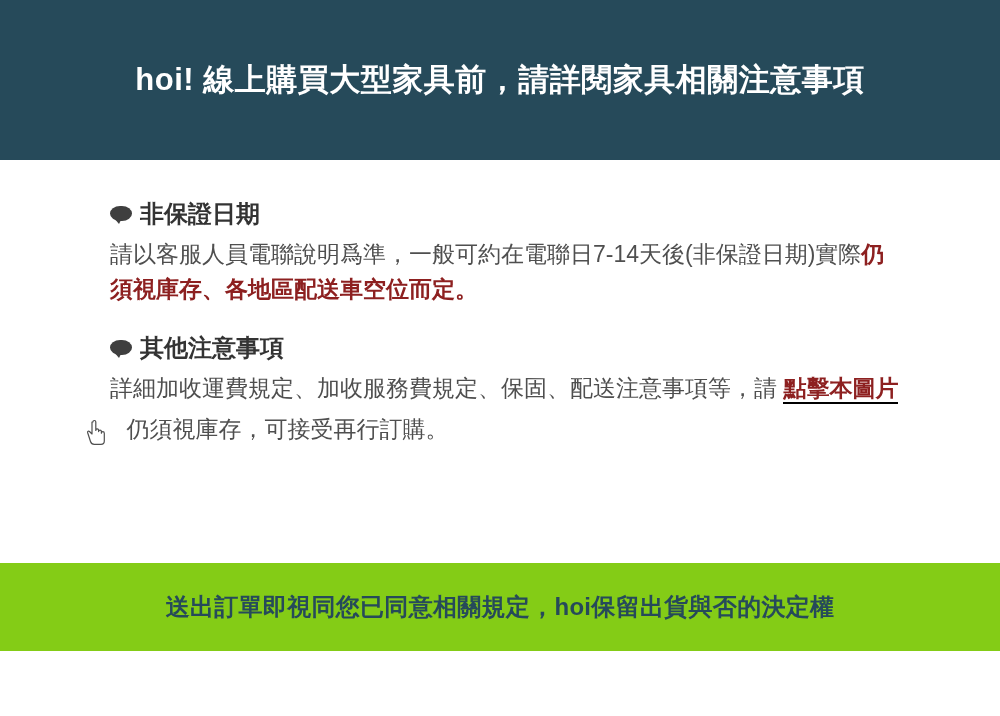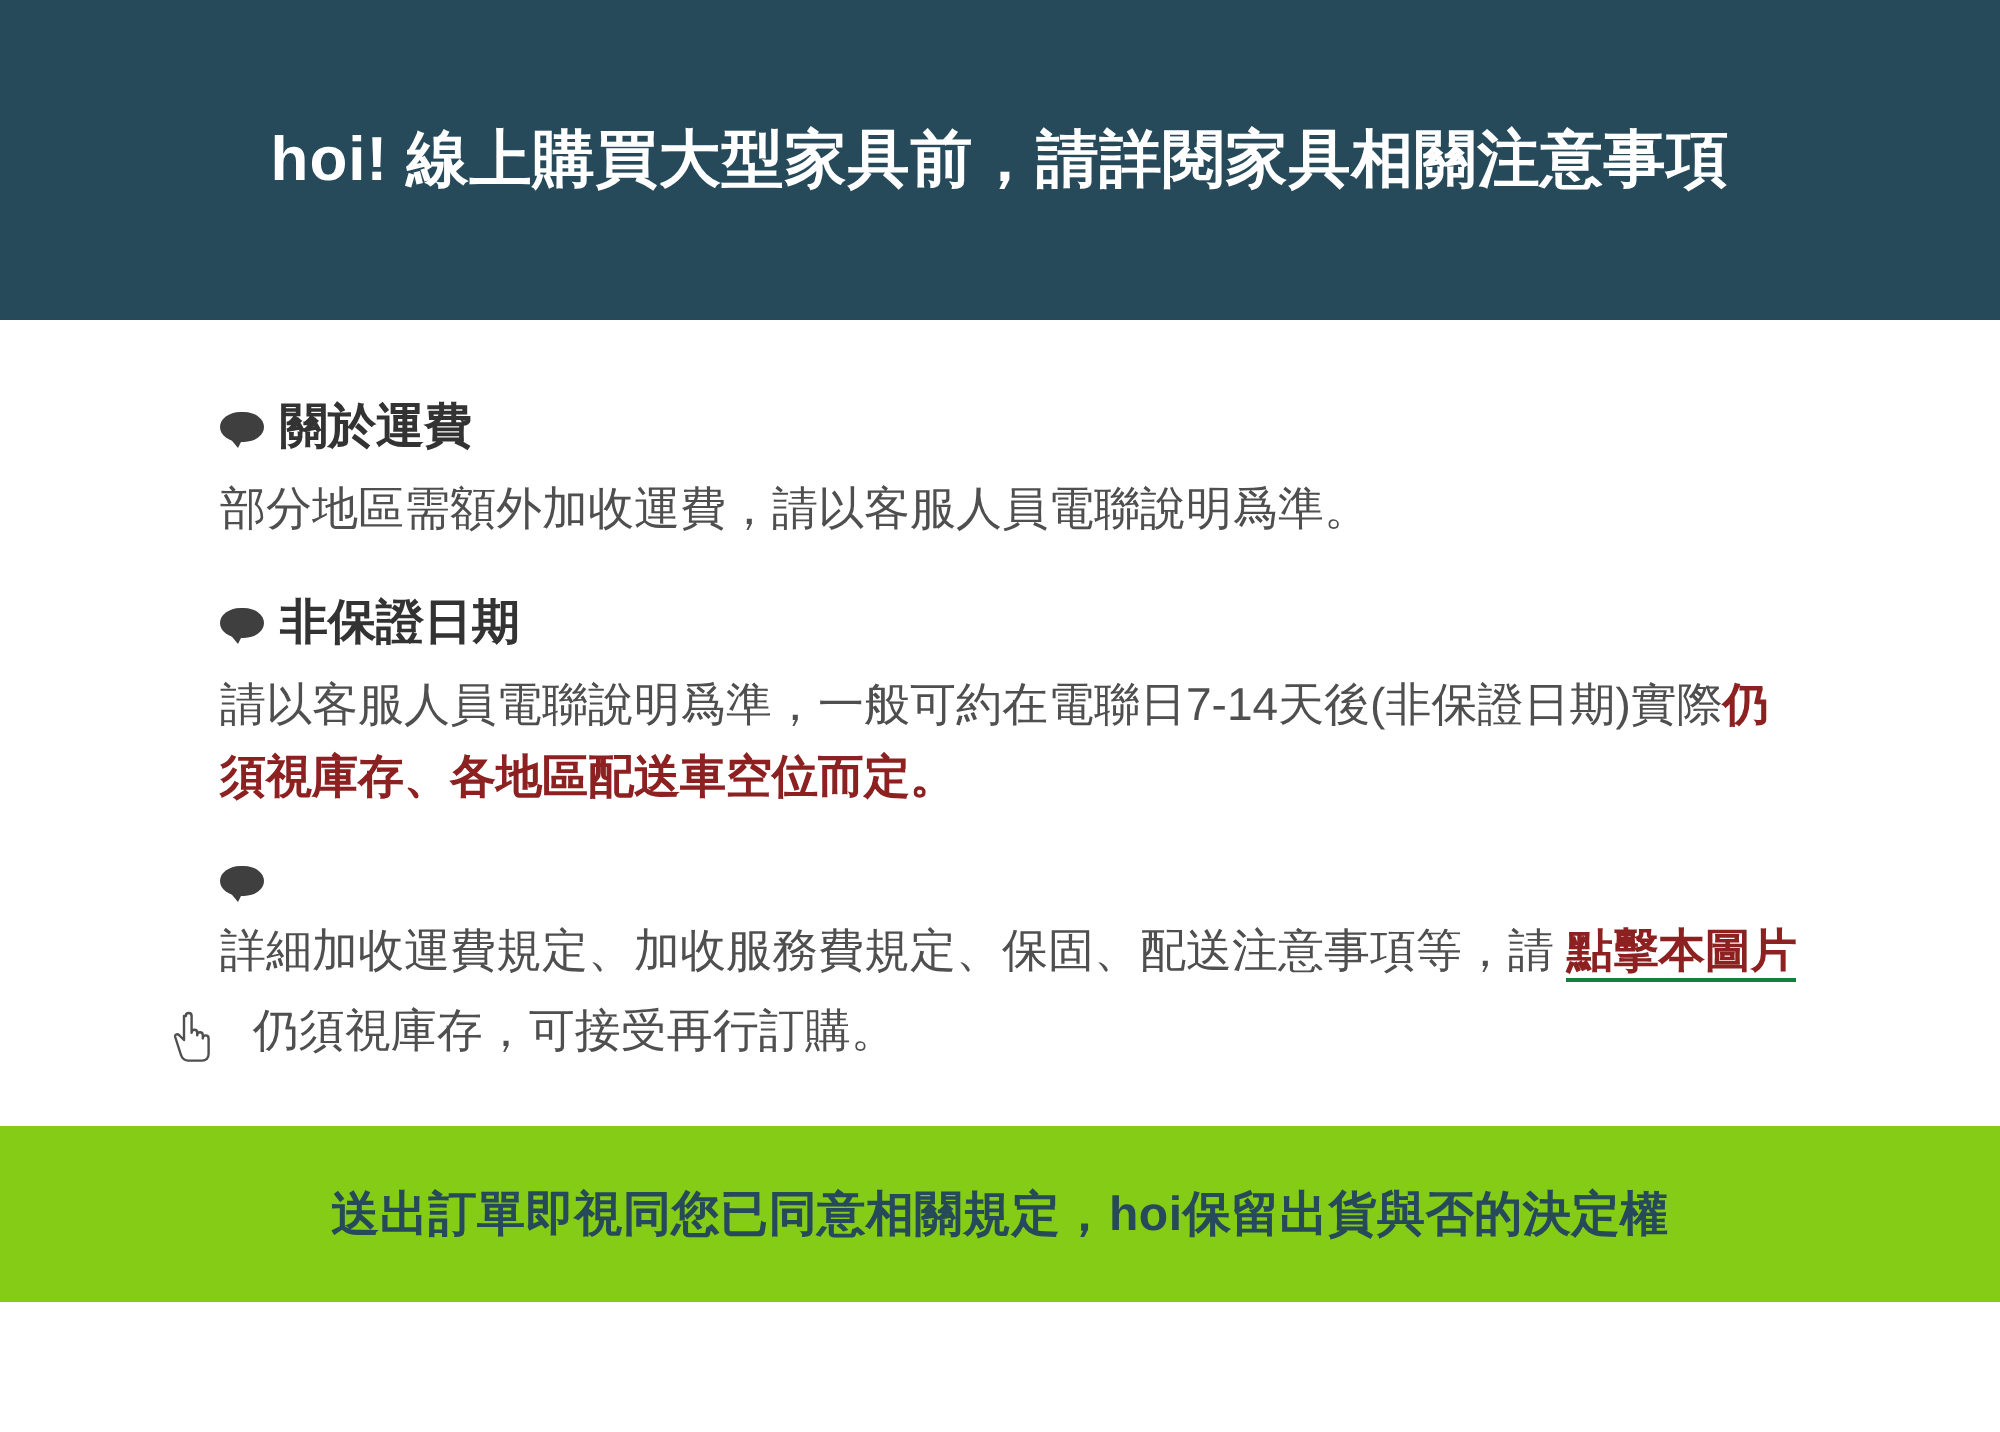--- a/index.html
+++ b/index.html
@@ -99,21 +99,21 @@
     max-width: 790px;
     font-weight: normal;
   }
   .hl {
     color: #8d2020;
     font-weight: bold;
   }
   .clickhere {
     color: #8d2020;
     font-weight: bold;
-    border-bottom: 2px solid #15803d;
+    border-bottom: 2px solid #000000;
     padding-bottom: 1px;
     cursor: pointer;
     position: relative;
   }
   .cursor-hand {
     display: inline-block;
     width: 30px;
     height: 30px;
     position: relative;
     top: 12px;
@@ -142,43 +142,35 @@
 <body>
 
 <div class="page">
 
   <div class="header">
     <div class="header-title">hoi! 線上購買大型家具前，請詳閱家具相關注意事項</div>
   </div>
 
   <div class="content">
 
-    <div class="section">
-      <div class="sec-head">
-        <span class="bubble-icon"></span>
-        <span class="sec-title">關於運費</span>
-      </div>
-      <div class="sec-body">
-        <span>部分地區需額外加收運費，請以客服人員電聯說明爲準。</span>
-      </div>
-    </div>
 
     <div class="section">
       <div class="sec-head">
         <span class="bubble-icon"></span>
         <span class="sec-title">非保證日期</span>
       </div>
       <div class="sec-body">
         <span>請以客服人員電聯說明爲準，一般可約在電聯日7-14天後(非保證日期)實際</span><span class="hl">仍須視庫存、各地區配送車空位而定。</span>
       </div>
     </div>
 
     <div class="section">
       <div class="sec-head">
         <span class="bubble-icon"></span>
+        <span class="sec-title">其他注意事項</span>
       </div>
       <div class="sec-body">
         <span>詳細加收運費規定、加收服務費規定、保固、配送注意事項等，請 </span><span class="clickhere">點擊本圖片</span><span class="cursor-hand">
           <svg width="30" height="30" viewBox="0 0 30 30" xmlns="http://www.w3.org/2000/svg">
             <path d="M8 3 L8 15 L5.5 12.5 C4.6 11.7 3.3 12.3 3.6 13.5 L6.5 22.5 C7.1 24.3 8.4 25.3 10.2 25.3 L17 25.3 C19 25.3 20.3 24 20.3 22 L20.3 14.2 C20.3 13.3 19.6 12.7 18.8 12.7 C18 12.7 17.4 13.3 17.4 14.2 L17.4 12.6 C17.4 11.7 16.8 11.1 16 11.1 C15.2 11.1 14.6 11.7 14.6 12.6 L14.6 11.4 C14.6 10.5 14 9.9 13.2 9.9 C12.4 9.9 11.8 10.5 11.8 11.4 L11.8 3 C11.8 2.1 11.2 1.5 10.4 1.5 C9.6 1.5 8.9 2.1 8.9 3 Z" fill="#ffffff" stroke="#4f4f4f" stroke-width="1.2" stroke-linejoin="round"></path>
           </svg>
         </span><span> 仍須視庫存，可接受再行訂購。</span>
       </div>
     </div>
 

